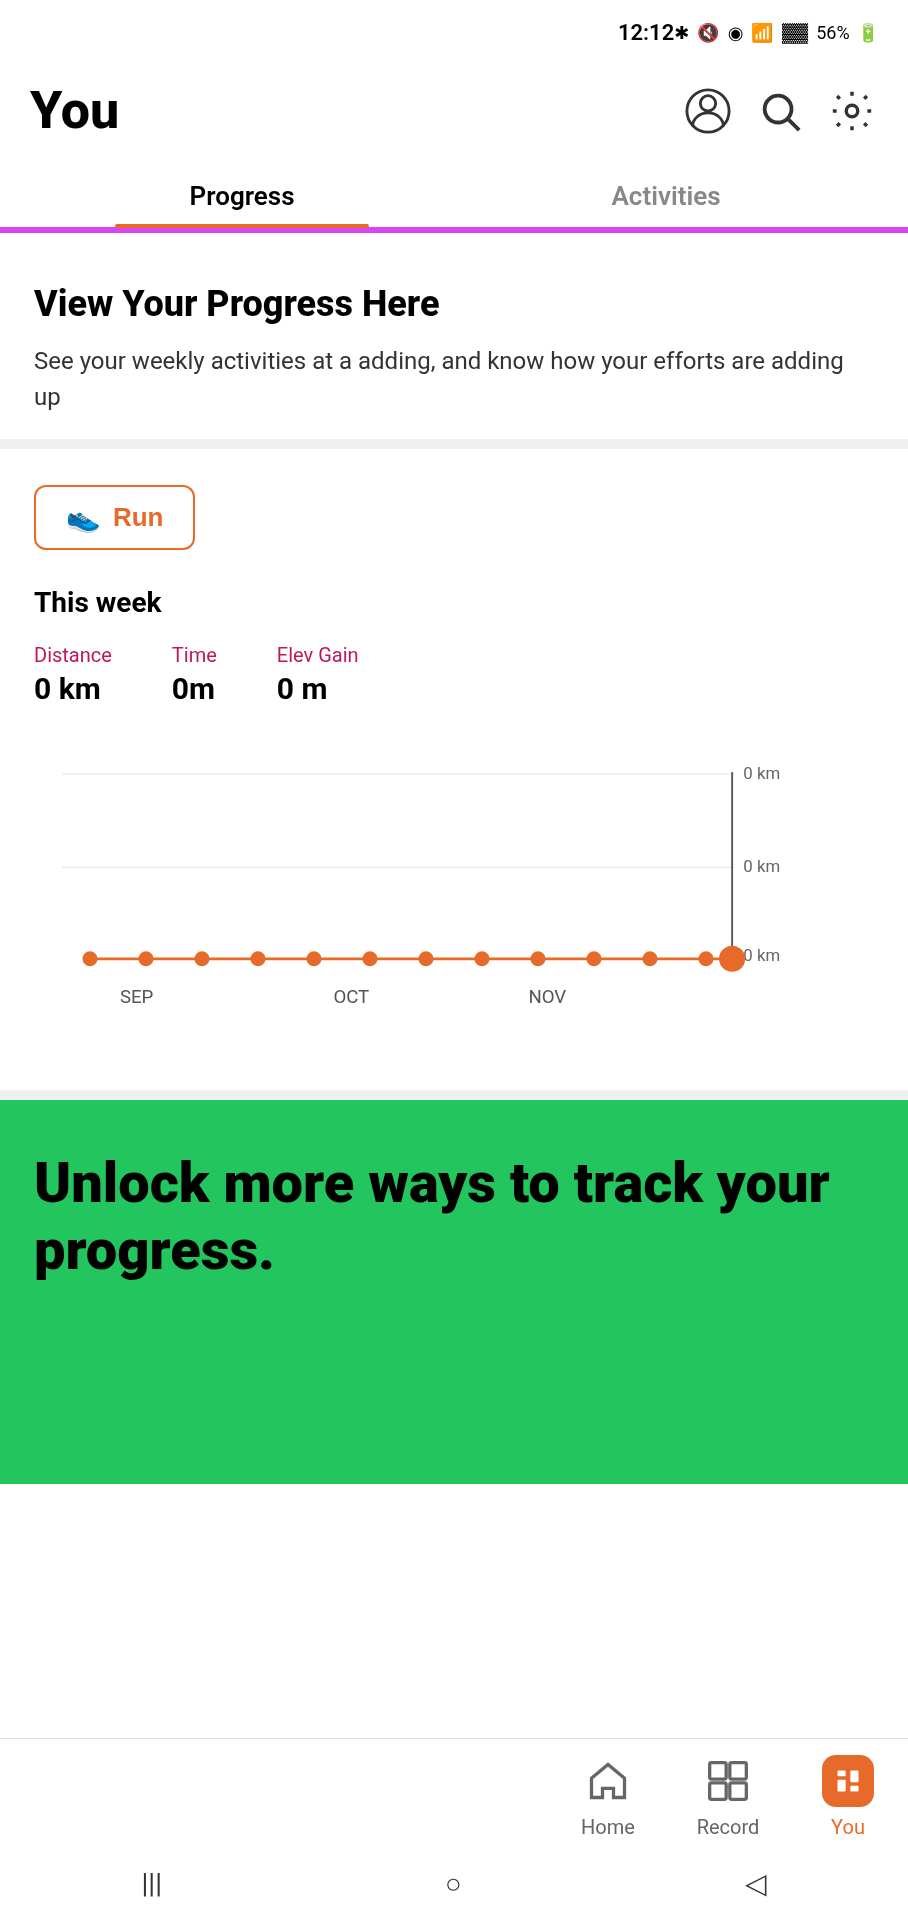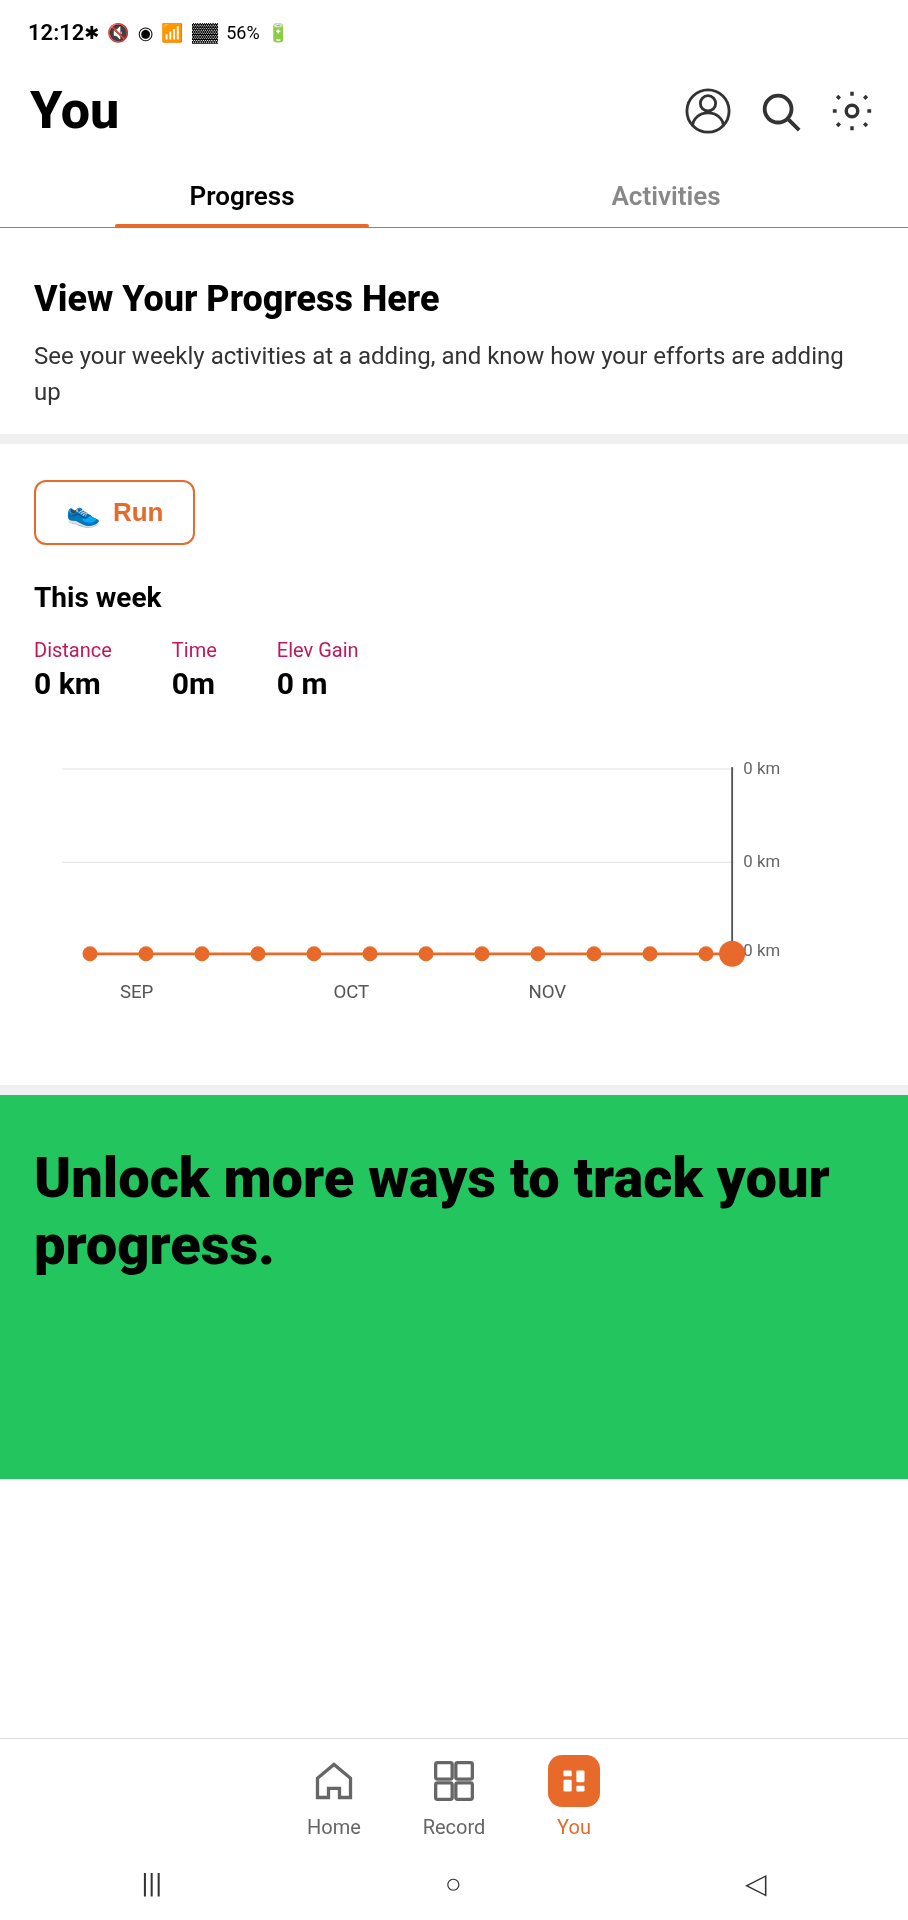--- a/index.html
+++ b/index.html
@@ -9,21 +9,21 @@
       min-height: 1920px;
       background: #fff;
       font-family: -apple-system, BlinkMacSystemFont, 'Segoe UI', Roboto, sans-serif;
       position: relative;
       overflow-x: hidden;
     }
 
     
     .status-bar {
       display: flex;
-      justify-content: flex-start;
+      justify-content: flex-end;
       align-items: center;
       padding: 14px 28px 10px 28px;
       background: #fff;
       height: 60px;
     }
     .status-left {
       font-size: 22px;
       font-weight: 600;
       color: #000;
     }
@@ -65,21 +65,21 @@
       cursor: pointer;
     }
     .header-icon svg {
       width: 46px;
       height: 46px;
     }
 
     
     .tabs {
       display: flex;
-      border-bottom: 1px solid #d946ef;
+      border-bottom: 6px solid #d946ef;
       padding: 0 30px;
       background: #fff;
     }
     .tab {
       flex: 1;
       text-align: center;
       padding: 20px 0 16px 0;
       font-size: 26px;
       font-weight: 600;
       color: #888;
@@ -194,21 +194,21 @@
       position: fixed;
       bottom: 0;
       left: 0;
       width: 908px;
       background: #fff;
       border-top: 1px solid #e0e0e0;
       z-index: 100;
     }
     .nav-items {
       display: flex;
-      justify-content: center;
+      justify-content: flex-end;
       align-items: center;
       padding: 16px 0 12px 0;
     }
     .nav-item {
       display: flex;
       flex-direction: column;
       align-items: center;
       gap: 8px;
       cursor: pointer;
       min-width: 120px;

